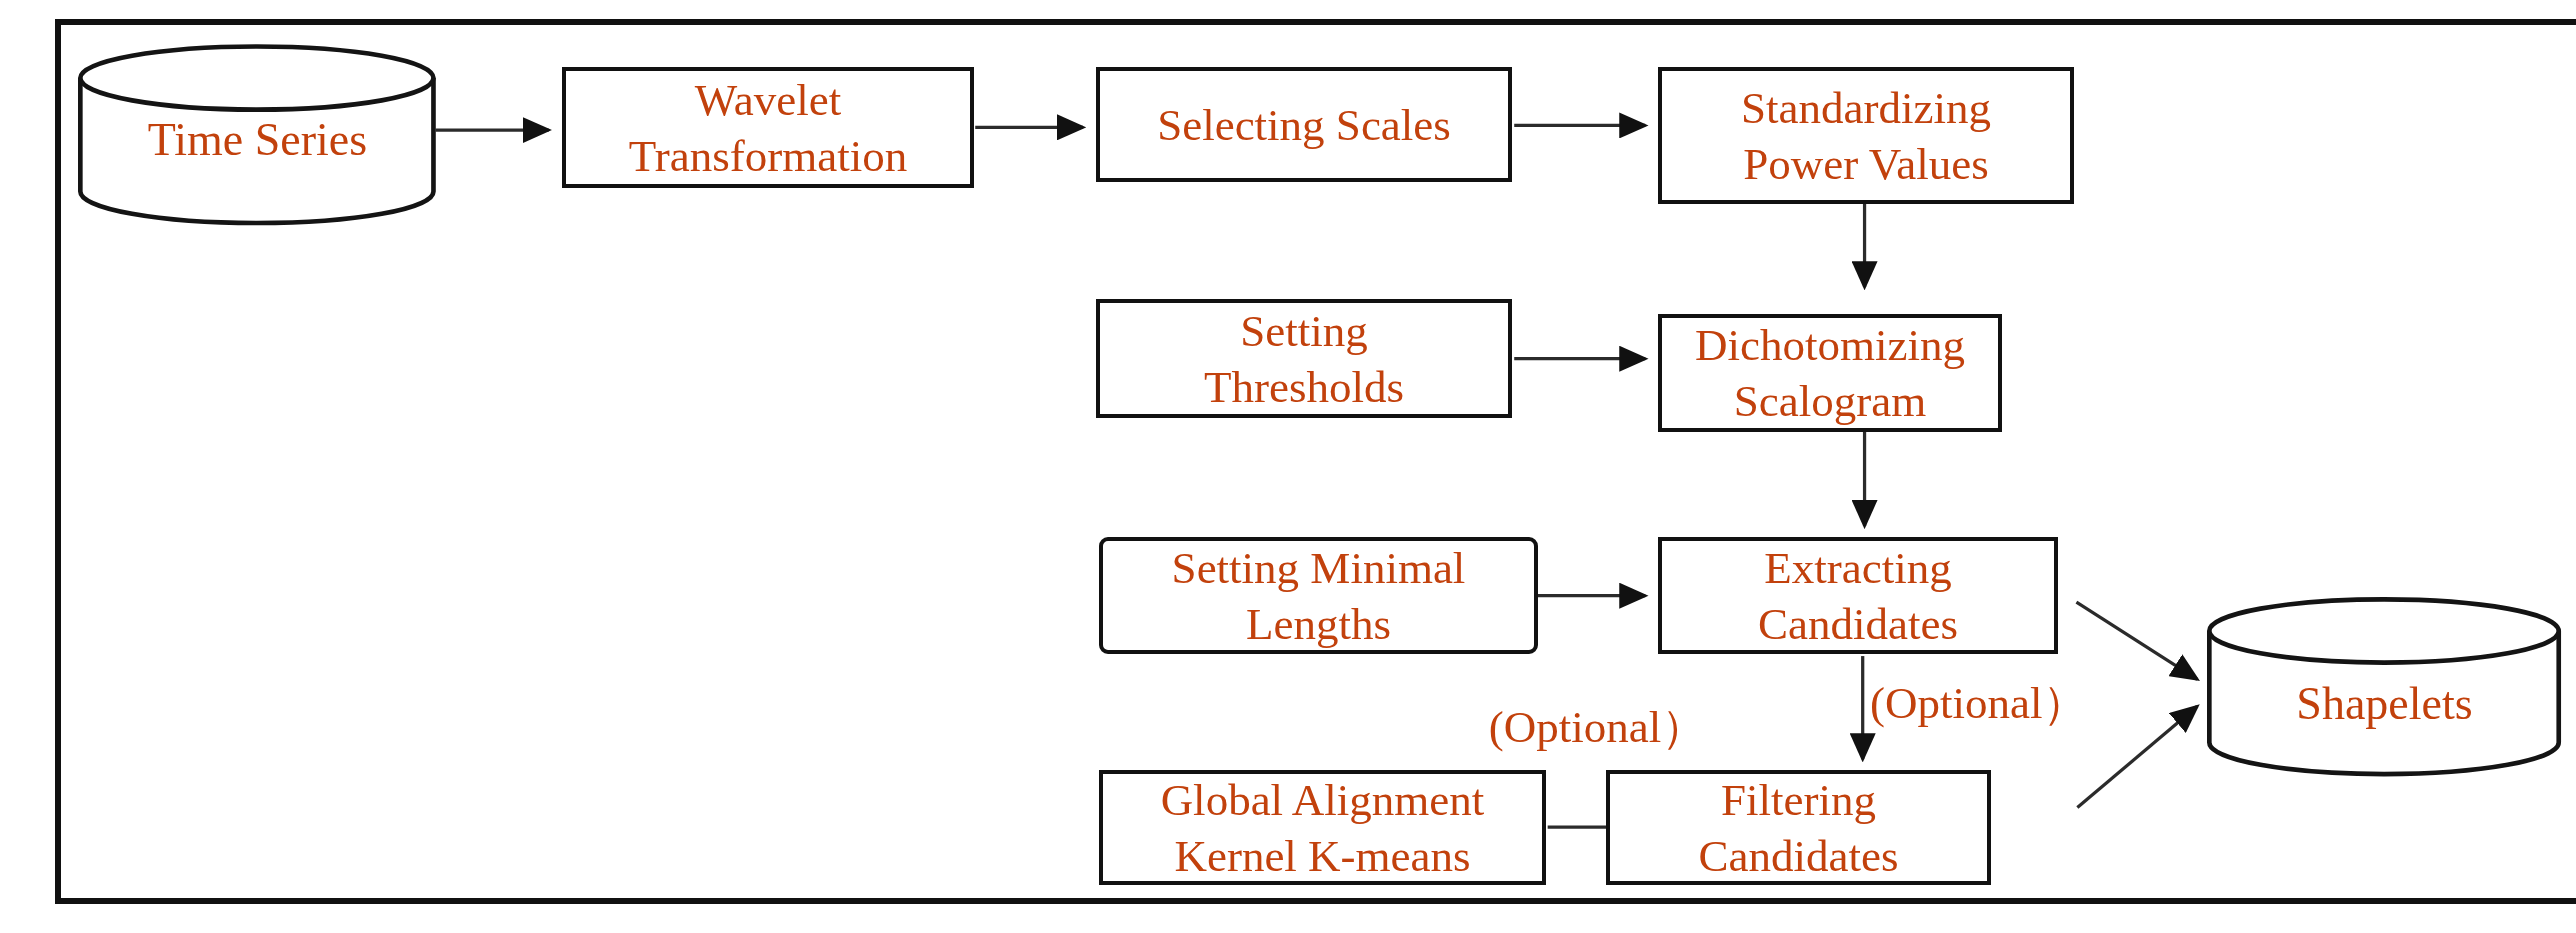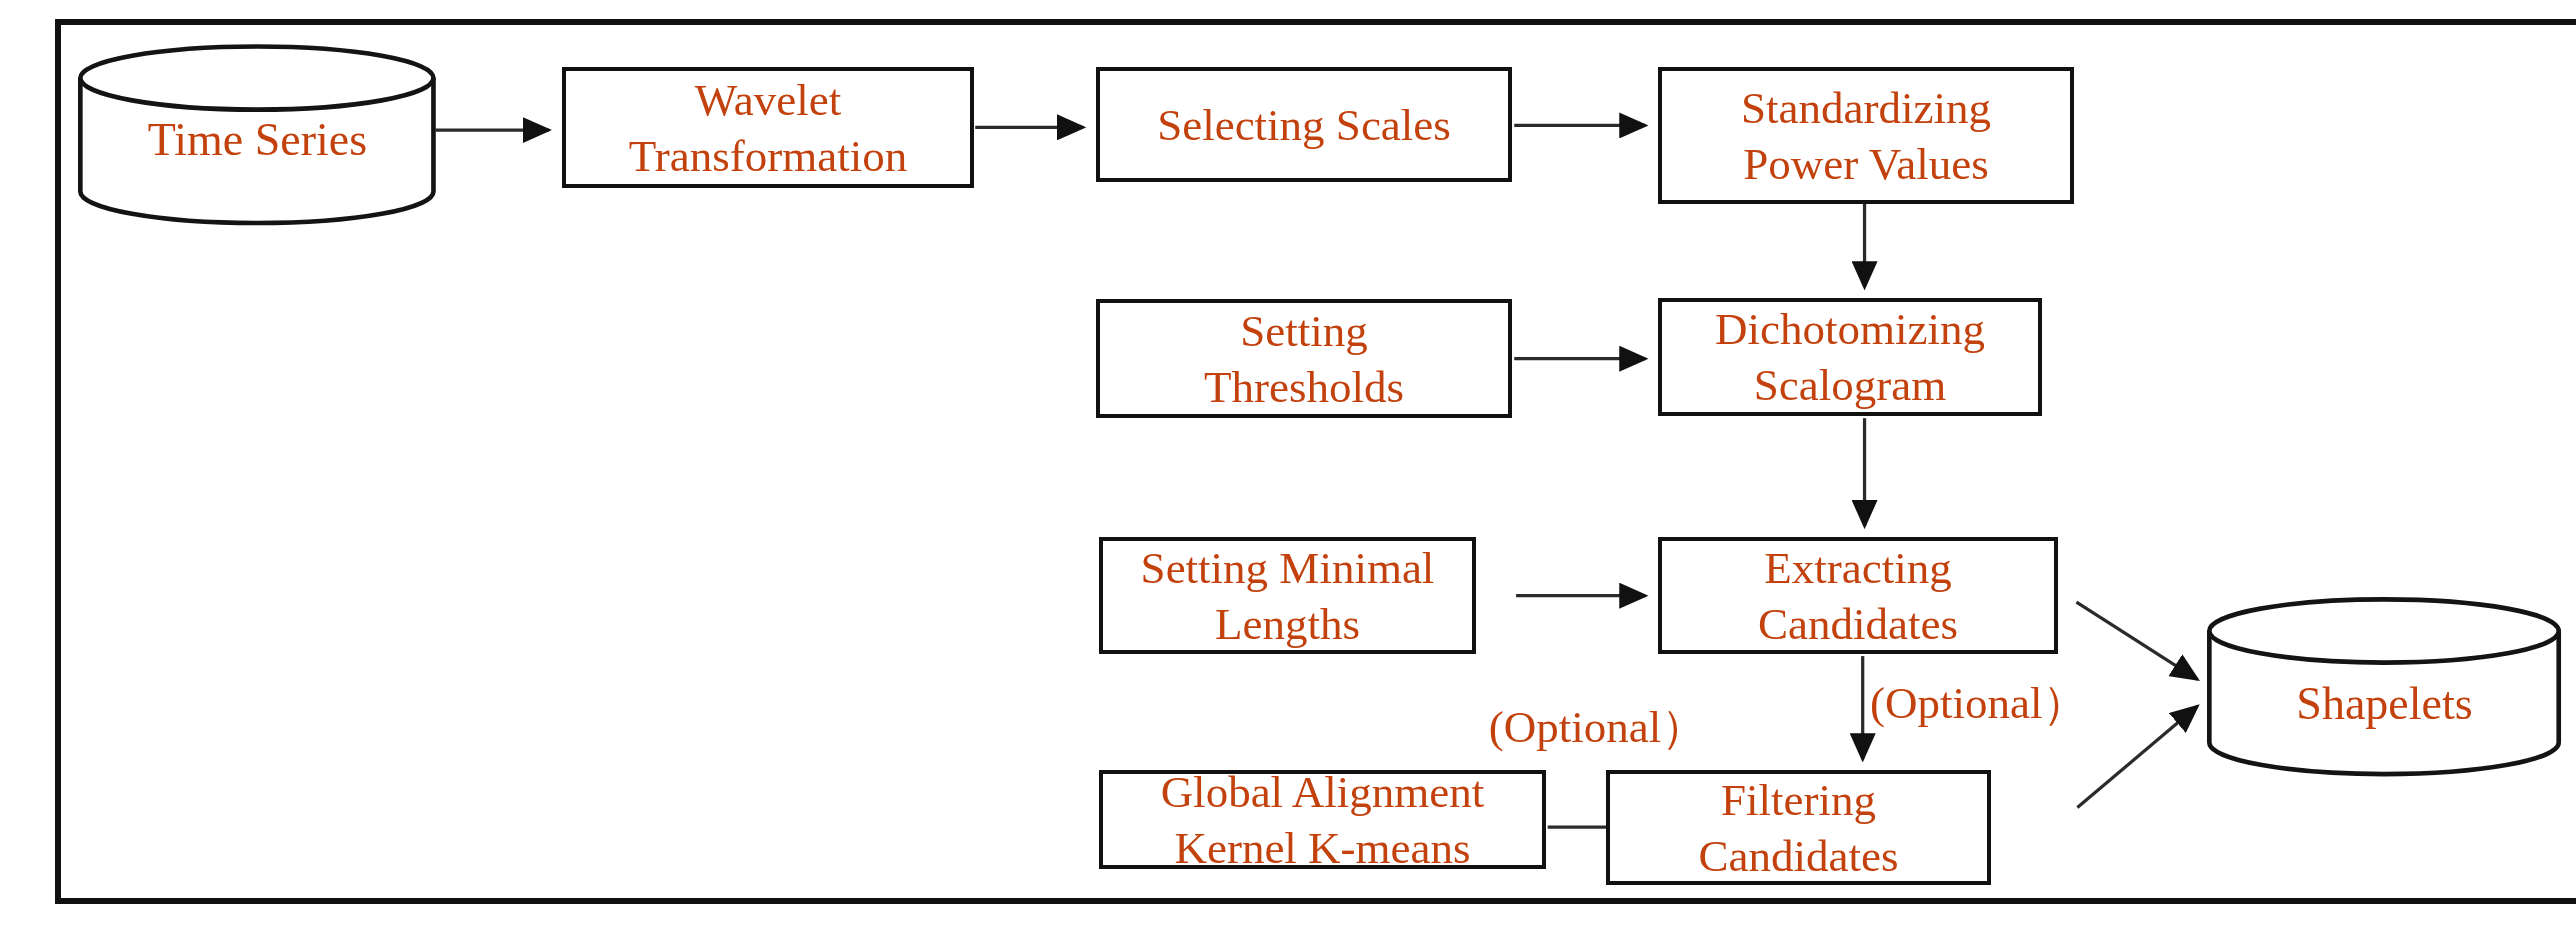--- a/index.html
+++ b/index.html
@@ -52,24 +52,24 @@
     position: absolute;
     font-size: 45px;
     line-height: 52px;
     white-space: nowrap;
   }
   
   #n-wavelet      { left: 530px;  top: 67px;  width: 412px; height: 121px; }
   #n-selecting    { left: 1064px; top: 67px;  width: 416px; height: 115px; }
   #n-standardizing{ left: 1626px; top: 67px;  width: 416px; height: 137px; }
   #n-thresholds   { left: 1064px; top: 299px; width: 416px; height: 119px; }
-  #n-dichotomizing{ left: 1626px; top: 298px; width: 384px; height: 118px; }
-  #n-minimal      { left: 1067px; top: 537px; width: 377px; height: 117px; }
+  #n-dichotomizing{ left: 1626px; top: 314px; width: 344px; height: 118px; }
+  #n-minimal      { left: 1067px; top: 537px; width: 439px; height: 117px; border-radius: 9px; }
   #n-extracting   { left: 1626px; top: 537px; width: 400px; height: 117px; }
-  #n-global       { left: 1067px; top: 770px; width: 447px; height: 99px; }
+  #n-global       { left: 1067px; top: 770px; width: 447px; height: 115px; }
   #n-filtering    { left: 1574px; top: 770px; width: 385px; height: 115px; }
   #lbl-timeseries { left: 58px;   top: 113px; width: 335px; }
   #lbl-shapelets  { left: 2185px; top: 677px; width: 335px; }
   #lbl-opt-left   { left: 1440px; top: 701px; width: 251px; text-align: center; }
   #lbl-opt-right  { left: 1838px; top: 677px; width: 251px; text-align: left; }
 </style>
 </head>
 <body>
 
 <div id="stage">

